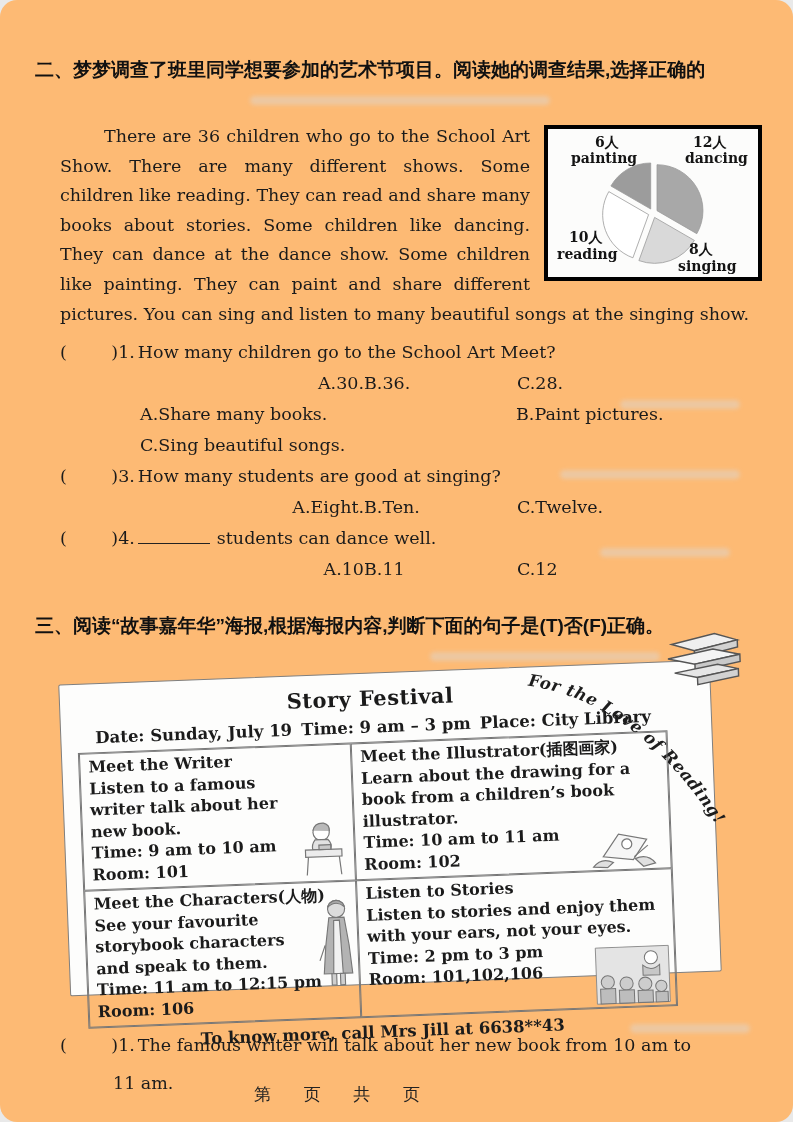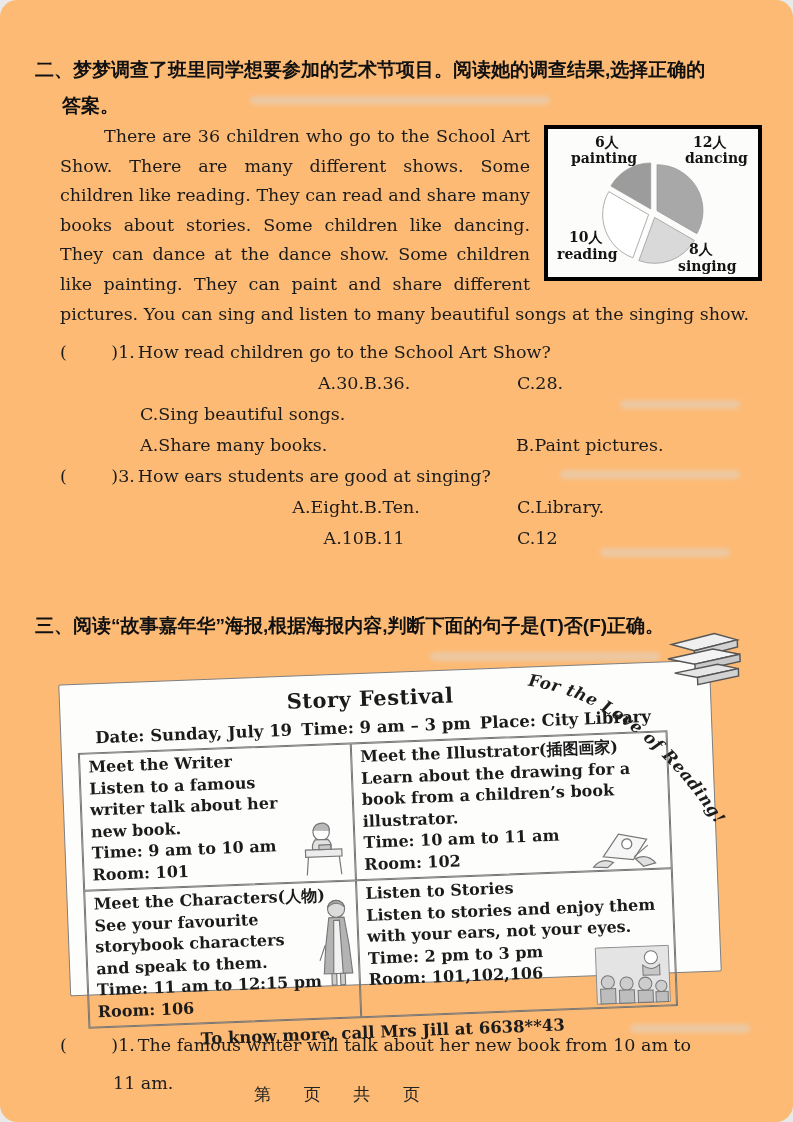--- a/index.html
+++ b/index.html
@@ -66,21 +66,20 @@
   <div class="bleed" style="left:560px;top:228px;width:140px;"></div>
   <div class="bleed" style="left:600px;top:252px;width:120px;"></div>
   <div class="bleed" style="left:620px;top:400px;width:120px;"></div>
   <div class="bleed" style="left:560px;top:470px;width:180px;"></div>
   <div class="bleed" style="left:600px;top:548px;width:130px;"></div>
   <div class="bleed" style="left:430px;top:652px;width:230px;"></div>
   <div class="bleed" style="left:630px;top:1024px;width:120px;"></div>
 
   <div class="sec-head" style="top:52px;">
     <div>二、梦梦调查了班里同学想要参加的艺术节项目。阅读她的调查结果,选择正确的</div>
-    <div class="indent">答案。</div>
   </div>
 
   <div class="passage">
     <div class="piebox">
       <svg width="210" height="148" viewBox="0 0 208 148">
         <g stroke="#9a9a9a" stroke-width="0.8">
           <path transform="translate(108,81.7)" d="M0 0 L0 -46 A46 46 0 0 1 39.8 23 Z" fill="#a8a8a8"></path>
           <path transform="translate(105.6,88.4)" d="M0 0 L39.8 23 A46 46 0 0 1 -15.7 43.2 Z" fill="#d9d9d9"></path>
           <path transform="translate(99.6,85.6)" d="M0 0 L-15.7 43.2 A46 46 0 0 1 -39.8 -23 Z" fill="#ffffff"></path>
           <path transform="translate(101.7,80)" d="M0 0 L-39.8 -23 A46 46 0 0 1 0 -46 Z" fill="#9c9c9c"></path>
@@ -93,40 +92,43 @@
         <text class="pie-label" x="8" y="130">reading</text>
         <text class="pie-label" x="140" y="125">8人</text>
         <text class="pie-label" x="129" y="142">singing</text>
       </svg>
     </div>
     <span>There are 36 children who go to the School Art Show. There are many different shows. Some children like reading. They can read and share many books about stories. Some children like dancing. They can dance at the dance show. Some children like painting. They can paint and share different pictures. You can sing and listen to many beautiful songs at the singing show.</span>
   </div>
 
   <div class="qblock">
     <div class="qline">
-      <span class="qpfx">(        )1.</span><span>How read children go to the School Art Show?</span>
+      <span class="qpfx">(        )1.</span><span>How many children go to the School Art Meet?</span>
     </div>
     <div class="opts">
       <span class="o-a">A.30.</span><span class="o-b">B.36.</span><span>C.28.</span>
     </div>
 
     <div class="opts">
+      <span class="o-aw">A.Share many books.</span><span>B.Paint pictures.</span>
+    </div>
+    <div class="opts">
       <span>C.Sing beautiful songs.</span>
     </div>
-    <div class="opts">
-      <span class="o-aw">A.Share many books.</span><span>B.Paint pictures.</span>
-    </div>
-
-    <div class="qline">
-      <span class="qpfx">(        )3.</span><span>How ears students are good at singing?</span>
-    </div>
-    <div class="opts">
-      <span class="o-a">A.Eight.</span><span class="o-b">B.Ten.</span><span>C.Library.</span>
-    </div>
-
+
+    <div class="qline">
+      <span class="qpfx">(        )3.</span><span>How many students are good at singing?</span>
+    </div>
+    <div class="opts">
+      <span class="o-a">A.Eight.</span><span class="o-b">B.Ten.</span><span>C.Twelve.</span>
+    </div>
+
+    <div class="qline">
+      <span class="qpfx">(        )4.</span><span class="blankline"></span><span>students can dance well.</span>
+    </div>
     <div class="opts">
       <span class="o-a">A.10</span><span class="o-b">B.11</span><span>C.12</span>
     </div>
   </div>
 
   <div class="sec-head" style="top:608px;">
     <div>三、阅读“故事嘉年华”海报,根据海报内容,判断下面的句子是(T)否(F)正确。</div>
   </div>
 
   <div class="poster">

